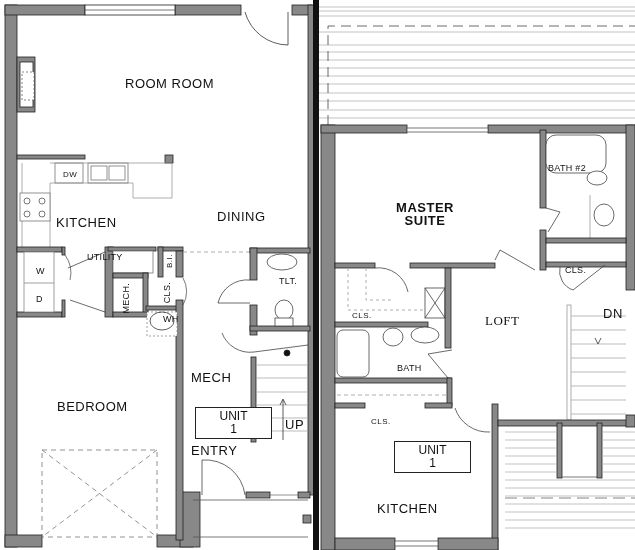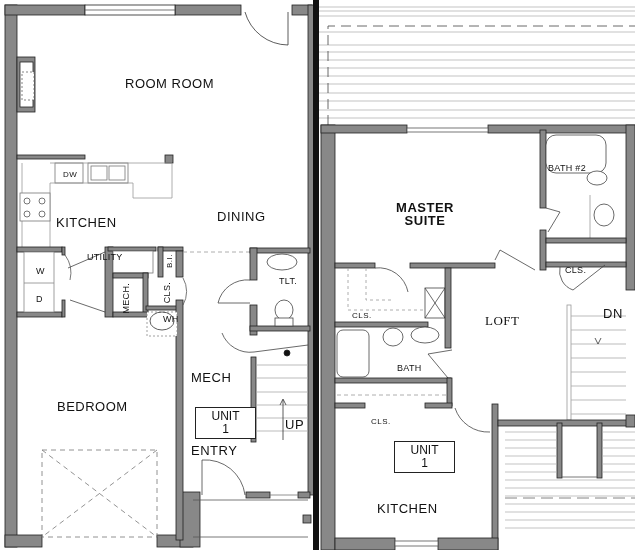--- a/index.html
+++ b/index.html
@@ -2,21 +2,21 @@
 <html><head>
 <meta charset="utf-8">
 <style>
   html, body { margin: 0; padding: 0; background: #ffffff; }
   body { width: 635px; height: 550px; position: relative; overflow: hidden; font-family: "Liberation Sans", "DejaVu Sans", sans-serif; }
   .plan { position: absolute; left: 0; top: 0; width: 635px; height: 550px; }
   .lbl { position: absolute; font-family: "Liberation Sans", "DejaVu Sans", sans-serif; color: #111; font-size: 13px; letter-spacing: 0.5px; white-space: nowrap; line-height: 1; }
   .lbl.sm { font-size: 9px; letter-spacing: 0.3px; }
   .lbl.xs { font-size: 8px; }
   .lbl.c { text-align: center; font-weight: bold; }
-  .unit-box { position: absolute; border: 1px solid #222; background: #fff; text-align: center; font-size: 12px; line-height: 13px; padding: 2px 8px; color: #111; }
+  .unit-box { position: absolute; border: 1px solid #222; background: #fff; text-align: center; font-size: 12px; line-height: 13px; padding: 2px 16px; color: #111; }
   .vert { writing-mode: vertical-rl; transform: rotate(180deg); }
 </style>
 </head>
 <body>
 
 <svg class="plan" viewBox="0 0 635 550" xmlns="http://www.w3.org/2000/svg">
 
   <g stroke="#222" stroke-width="0.8">
 
     <rect x="5" y="5" width="12" height="542" fill="#888"></rect>

